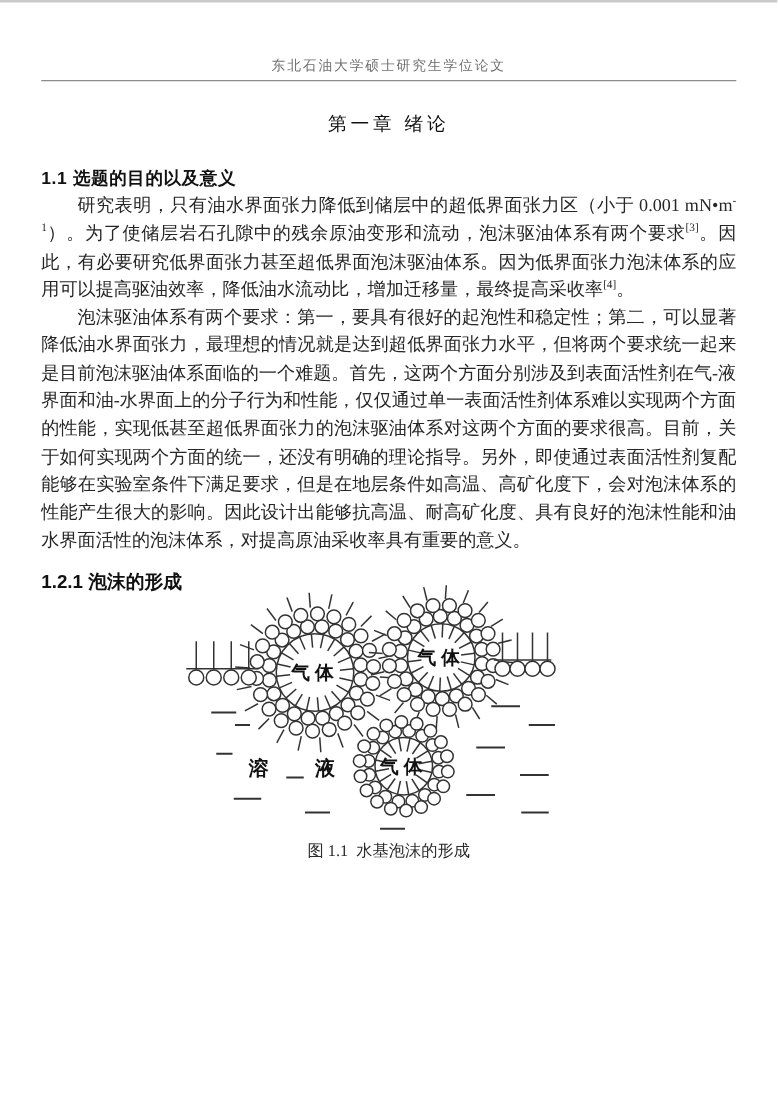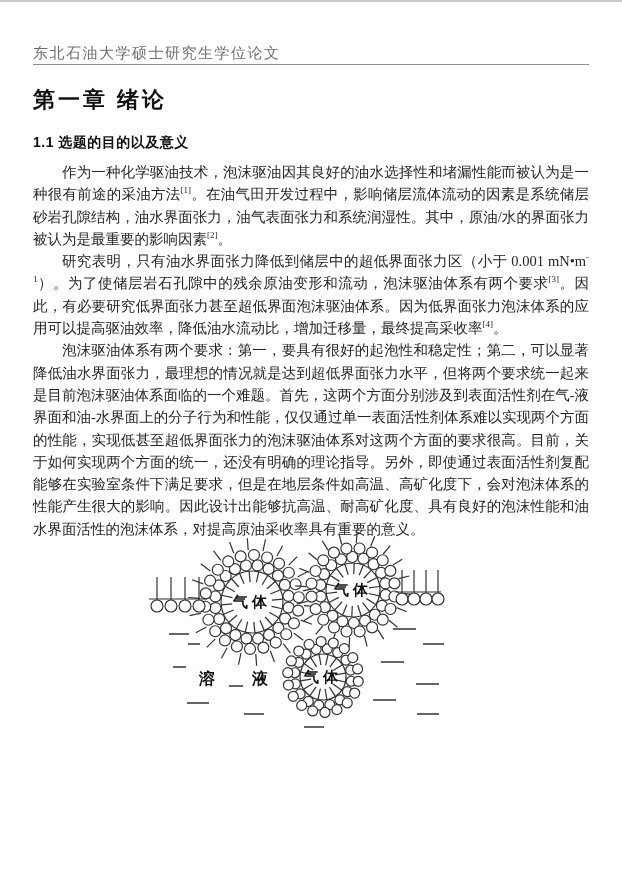--- a/index.html
+++ b/index.html
@@ -5,29 +5,29 @@
   html,body{margin:0;padding:0;}
   body{
     width:622px;height:877px;overflow:hidden;
     background:#ffffff;
     font-family:"Liberation Serif","DejaVu Serif",serif;
     color:var(--ink,#262626);
   }
   .top-line{height:2px;background:#c9c9c9;}
   .page{padding:0 33px;}
   .running-header-text{
-    margin-top:44px;
-    font-size:15px;line-height:15px;letter-spacing:1.5px;
+    margin-top:44px;text-align:center;
+    font-size:11px;line-height:15px;letter-spacing:1.5px;
     color:var(--header_gray,#6f6f6f);
   }
   .header-rule{margin-top:3px;border-bottom:1.5px solid var(--rule_gray,#8c8c8c);}
   .chapter-title{
-    margin:20px 0 0;text-align:left;
+    margin:20px 0 0;text-align:center;
     font-family:"Liberation Sans","DejaVu Sans",sans-serif;
-    font-size:22px;line-height:30px;font-weight:bold;letter-spacing:3px;
+    font-size:15px;line-height:30px;font-weight:normal;letter-spacing:3px;
     color:#111;
   }
   h2.section-heading{
     margin:15px 0 0;
     font-family:"Liberation Sans","DejaVu Sans",sans-serif;
     font-size:14px;line-height:24px;font-weight:bold;letter-spacing:.5px;color:#111;
   }
   h2.section-heading.second{margin-top:5px;}
   h3.subsection-heading{
     margin:11px 0 0;
@@ -59,24 +59,24 @@
 
   <div class="running-header">
     <div class="running-header-text">东北石油大学硕士研究生学位论文</div>
     <div class="header-rule"></div>
   </div>
 
   <h1 class="chapter-title">第一章 绪论</h1>
 
   <h2 class="section-heading first">1.1 选题的目的以及意义</h2>
 
-  <p class="body-para first"><span>作为一种化学驱油技术，泡沫驱油因其良好的油水选择性和堵漏性能而被认为是一种很有前途的采油方法</span><sup>[1]</sup><span>。在油气田开发过程中，影响储层流体流动的因素是系统储层砂岩孔隙结构，油水界面张力，油气表面张力和系统润湿性。其中，原油/水的界面张力被认为是最重要的影响因素</span><sup>[2]</sup><span>。</span></p>
   <p class="body-para"><span>研究表明，只有油水界面张力降低到储层中的超低界面张力区（小于 0.001 mN•m</span><sup>-1</sup><span>）。为了使储层岩石孔隙中的残余原油变形和流动，泡沫驱油体系有两个要求</span><sup>[3]</sup><span>。因此，有必要研究低界面张力甚至超低界面泡沫驱油体系。因为低界面张力泡沫体系的应用可以提高驱油效率，降低油水流动比，增加迁移量，最终提高采收率</span><sup>[4]</sup><span>。</span></p>
   <p class="body-para"><span>泡沫驱油体系有两个要求：第一，要具有很好的起泡性和稳定性；第二，可以显著降低油水界面张力，最理想的情况就是达到超低界面张力水平，但将两个要求统一起来是目前泡沫驱油体系面临的一个难题。首先，这两个方面分别涉及到表面活性剂在气-液界面和油-水界面上的分子行为和性能，仅仅通过单一表面活性剂体系难以实现两个方面的性能，实现低甚至超低界面张力的泡沫驱油体系对这两个方面的要求很高。目前，关于如何实现两个方面的统一，还没有明确的理论指导。另外，即使通过表面活性剂复配能够在实验室条件下满足要求，但是在地层条件如高温、高矿化度下，会对泡沫体系的性能产生很大的影响。因此设计出能够抗高温、耐高矿化度、具有良好的泡沫性能和油水界面活性的泡沫体系，对提高原油采收率具有重要的意义。</span></p>
 
+  <h3 class="subsection-heading">1.2.1 泡沫的形成</h3>
 
 
   <figure class="foam-figure">
     <svg id="foam-svg" width="380" height="210" viewBox="0 0 380 210">
         <g stroke="#333333" fill="none" stroke-width="1.2">
           <line x1="48" y1="102" x2="68" y2="102" stroke-width="1.5"></line>
           <line x1="67" y1="112" x2="79" y2="112" stroke-width="1.5"></line>
           <line x1="52" y1="135" x2="65" y2="135" stroke-width="1.5"></line>
           <line x1="66" y1="171" x2="88" y2="171" stroke-width="1.5"></line>
           <line x1="123" y1="182" x2="143" y2="182" stroke-width="1.5"></line>
@@ -331,15 +331,16 @@
           <circle cx="305" cy="67" r="6" fill="#fff"></circle>
           <line x1="317" y1="61" x2="317" y2="38"></line>
           <circle cx="317" cy="67" r="6" fill="#fff"></circle>
         </g>
         <g stroke="#333333" fill="none" stroke-width="1.2">
           <text x="86" y="152" text-anchor="middle" font-size="16" font-weight="bold" fill="#111" stroke="none">溶</text>
           <line x1="108" y1="154" x2="122" y2="154" stroke-width="1.5"></line>
           <text x="139" y="152" text-anchor="middle" font-size="16" font-weight="bold" fill="#111" stroke="none">液</text>
         </g>
       </svg>
+    <figcaption class="figure-caption">图 1.1  水基泡沫的形成</figcaption>
   </figure>
 
 </div>
 
 </body></html>

